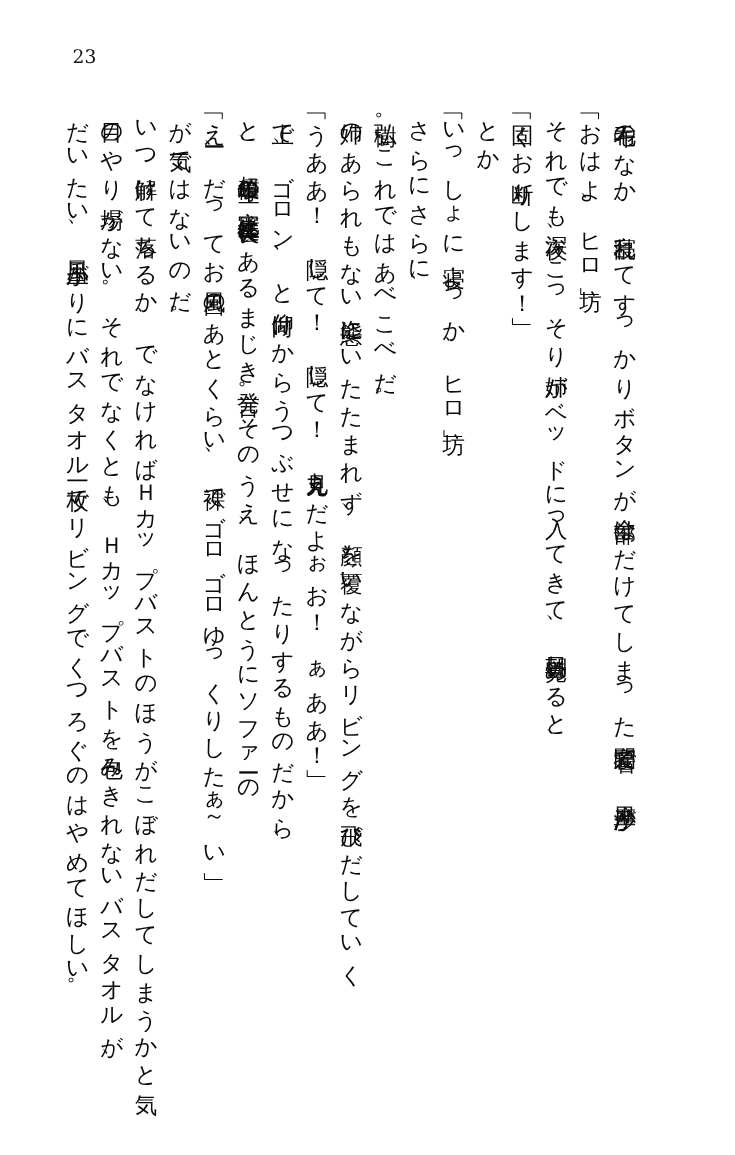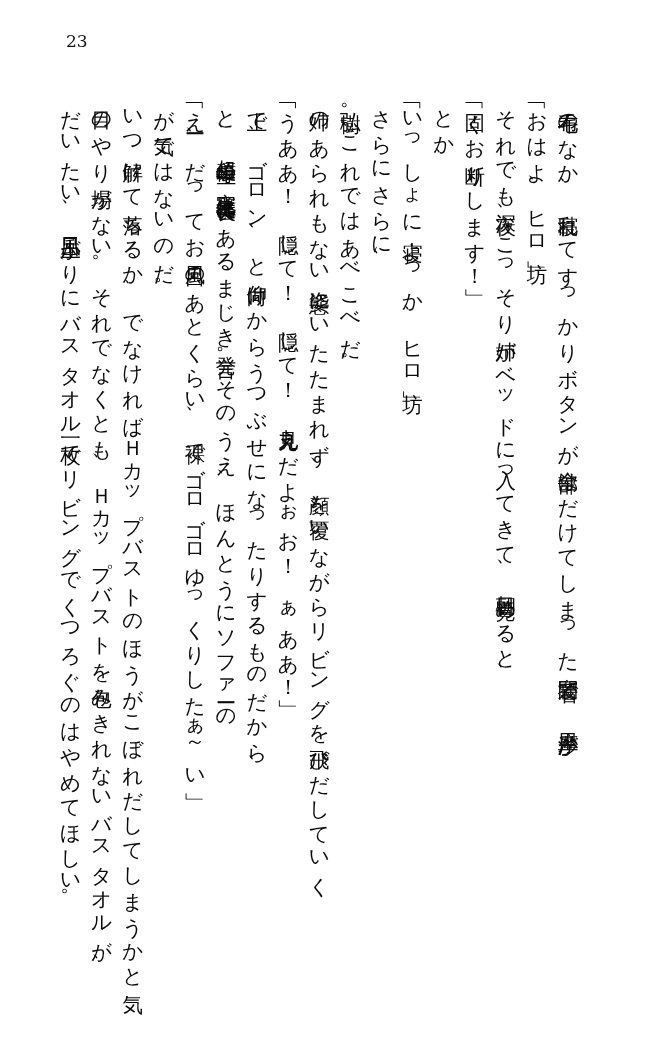--- a/index.html
+++ b/index.html
@@ -17,21 +17,21 @@
 
   .page {
     position: relative;
     width: 668px;
     height: 1050px;
     background: #ffffff;
   }
 
   .page-number {
     position: absolute;
-    top: 33px;
+    top: 44px;
     left: 66px;
     font-size: 17px;
     line-height: 1;
     font-family: "DejaVu Serif", "Liberation Serif", serif;
     color: #111111;
     letter-spacing: 0;
   }
 
   
   .text-block {

